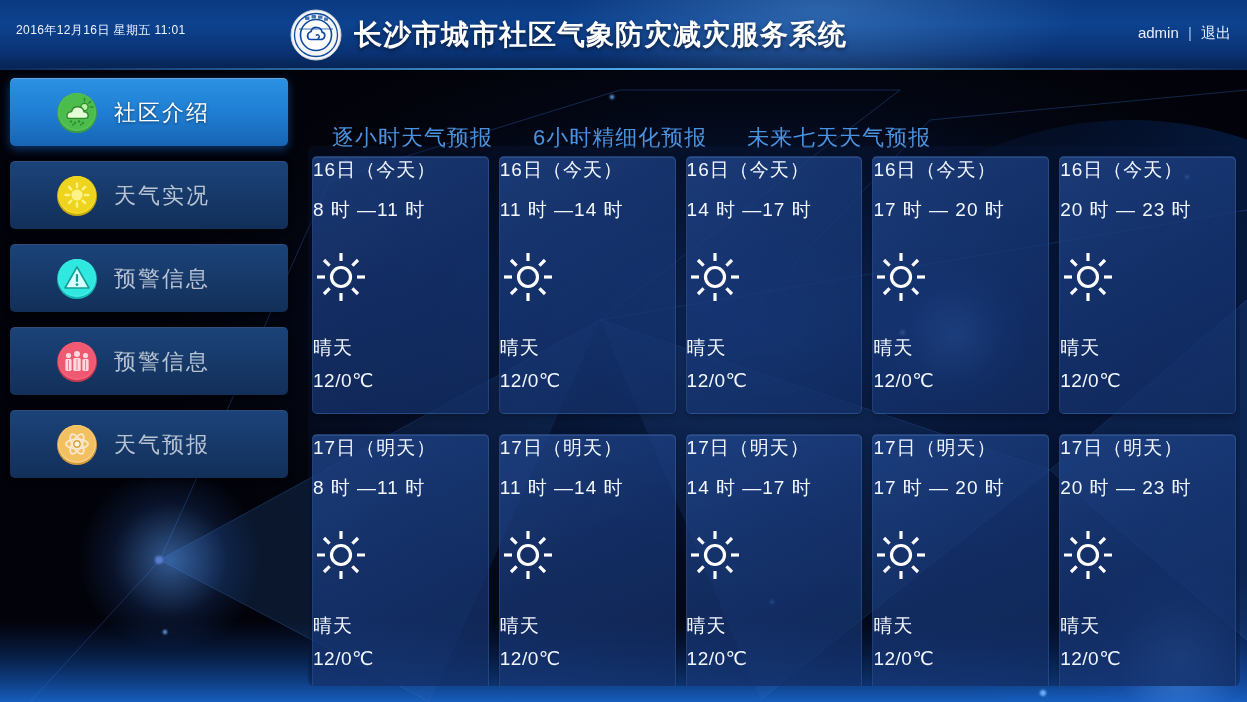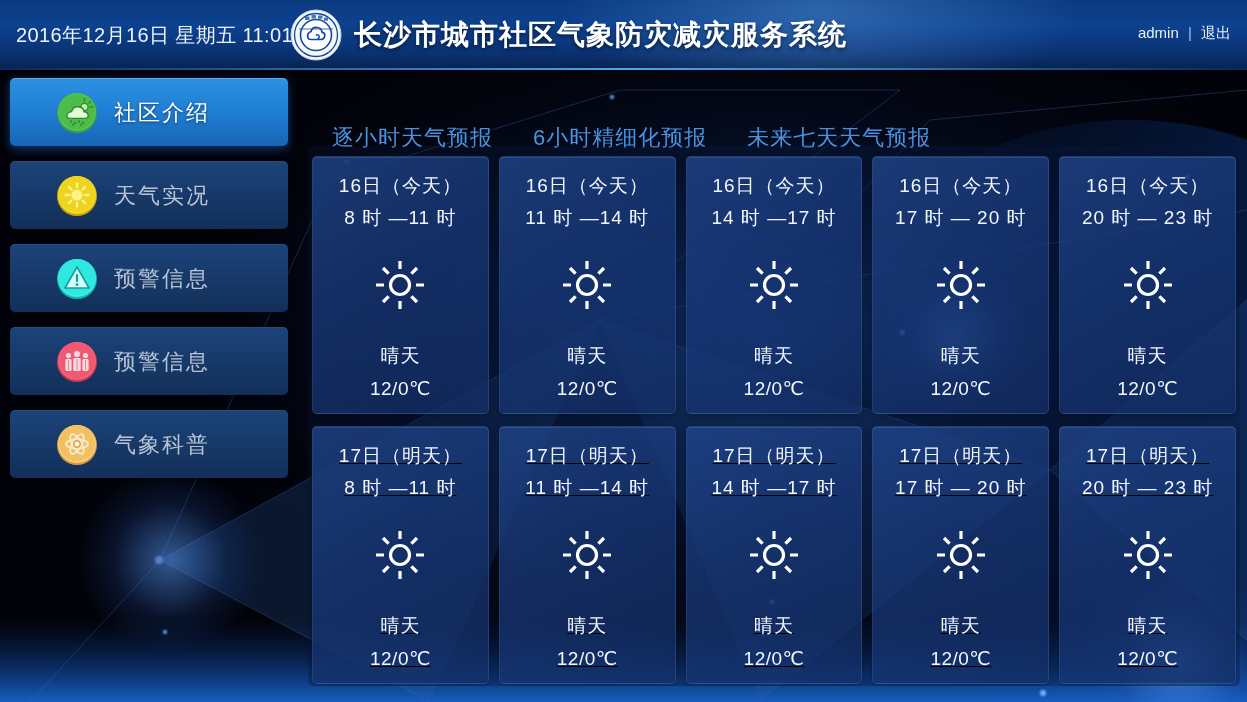--- a/index.html
+++ b/index.html
@@ -20,21 +20,21 @@
   
   #header {
     position:absolute; left:0; top:0; width:1247px; height:70px; z-index:5;
     background:linear-gradient(180deg,#0b3a80 0%,#0d428f 35%,#0a3274 75%,#07224f 100%);
     overflow:hidden;
   }
   #header:after{ content:""; position:absolute; left:0; bottom:0; width:100%; height:2px;
     background:linear-gradient(90deg,rgba(20,60,120,.2),rgba(90,190,255,.85),rgba(20,60,120,.2)); }
   .hdr-sheen{ position:absolute; width:520px; height:200px; left:560px; top:-90px;
     background:radial-gradient(ellipse at center, rgba(120,190,255,.30) 0%, rgba(20,70,160,0) 70%); }
-  #datetime { position:absolute; left:16px; top:22px; color:#eef4ff; font-size:20px; letter-spacing:.4px; }
+  #datetime { position:absolute; left:16px; top:22px; color:#eef4ff; font-size:12px; letter-spacing:.4px; }
   #brand { position:absolute; left:0; top:0; width:1137px; height:70px;
     display:flex; align-items:center; justify-content:center; gap:12px; }
   #logo { width:52px; height:52px; flex:0 0 52px; position:relative; }
   #title { color:#ffffff; font-size:28px; font-weight:bold; letter-spacing:1px;
     text-shadow:0 2px 4px rgba(0,0,0,.55); white-space:nowrap; }
   #useracct { position:absolute; right:16px; top:24px; color:#e6eeff; font-size:15px; }
   #useracct span { cursor:pointer; }
   .hdr-sep { margin:0 5px; color:#9ec2ee; }
 
   
@@ -63,31 +63,30 @@
   #content { position:absolute; left:300px; top:78px; width:947px; height:616px; z-index:3; }
   #tabs { position:absolute; left:12px; top:16px; height:44px; display:flex; align-items:center; }
   .tab { font-size:22px; letter-spacing:1px; white-space:nowrap; padding:0 20px; }
   .tab.inactive { color:#4a93e0;margin-top:44px; }
   .tab.active { color:#ffffff; font-weight:bold; }
 
   #panel { position:absolute; left:8px; top:68px; width:932px; height:540px;
     border-radius:6px; background:rgba(10,28,62,.30); overflow:hidden; }
   .grid-row { position:absolute; left:0; width:932px; height:258px; display:flex; gap:10px; padding:0 4px; }
   .grid-row.r1 { top:10px; }
-  .grid-row.r2 { top:280px;text-decoration:underline; }
+  .grid-row.r2 { top:288px; }
   .wcard {
     flex:1 1 0; border-radius:5px; position:relative; overflow:hidden;
     background:linear-gradient(150deg, rgba(33,70,140,.78) 0%, rgba(25,58,124,.72) 45%, rgba(20,48,105,.70) 100%);
     border:1px solid rgba(120,175,240,.16);
     box-shadow:inset 0 1px 0 rgba(160,205,255,.14), 0 2px 6px rgba(0,0,0,.30);
-    display:flex; flex-direction:column; align-items:center;
-    padding-top:16px;
+    display:flex; flex-direction:column; 
   }
   .wcard .day   { color:#f2f7ff; font-size:19px; letter-spacing:1px; }
-  .wcard .range { color:#f2f7ff; font-size:19px; letter-spacing:1px; margin-top:6px; }
+  .wcard .range { color:#f2f7ff; font-size:19px; letter-spacing:1px; margin-top:14px; }
   .wcard .sun   { margin-top:26px; }
   .wcard .desc  { color:#f2f7ff; font-size:19px; margin-top:26px; letter-spacing:1px; }
   .wcard .temp  { color:#f2f7ff; font-size:19px; margin-top:8px; letter-spacing:.5px; }
 </style>
 </head>
 <body>
 
 <div id="bg">
   <svg viewBox="0 0 1247 702" preserveAspectRatio="none">
     <defs>
@@ -271,21 +270,21 @@
         <circle cx="21" cy="20" r="19" fill="#fbd287"></circle>
         <circle cx="21" cy="19.5" r="18" fill="#f3c061"></circle>
         <g fill="none" stroke="#f7ead0" stroke-width="1.7">
           <ellipse cx="21" cy="20" rx="11" ry="4.6"></ellipse>
           <ellipse cx="21" cy="20" rx="11" ry="4.6" transform="rotate(60 21 20)"></ellipse>
           <ellipse cx="21" cy="20" rx="11" ry="4.6" transform="rotate(120 21 20)"></ellipse>
         </g>
         <circle cx="21" cy="20" r="3.1" fill="#fff5e2" stroke="#d49b3c" stroke-width="1.2"></circle>
       </svg>
     </div>
-    <div class="nav-label">气象科普</div>
+    <div class="nav-label">天气预报</div>
   </div>
 </div>
 
 <div id="content">
 
   <div id="tabs">
     <div class="tab inactive">逐小时天气预报</div>
     <div class="tab inactive">6小时精细化预报</div>
     <div class="tab inactive">未来七天天气预报</div>
   </div>

